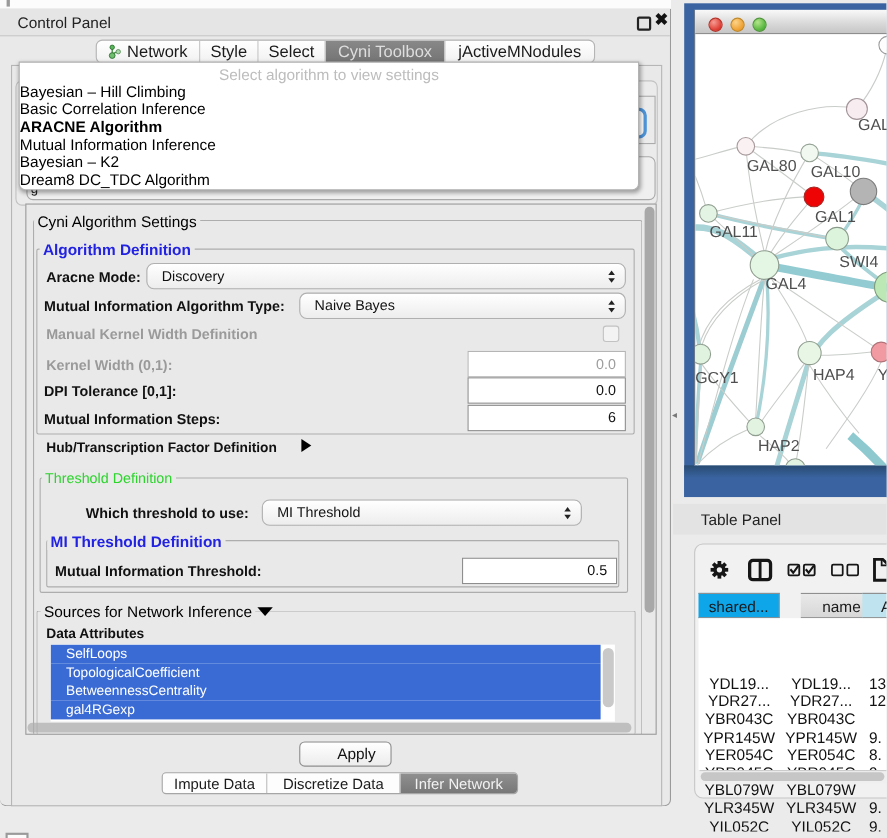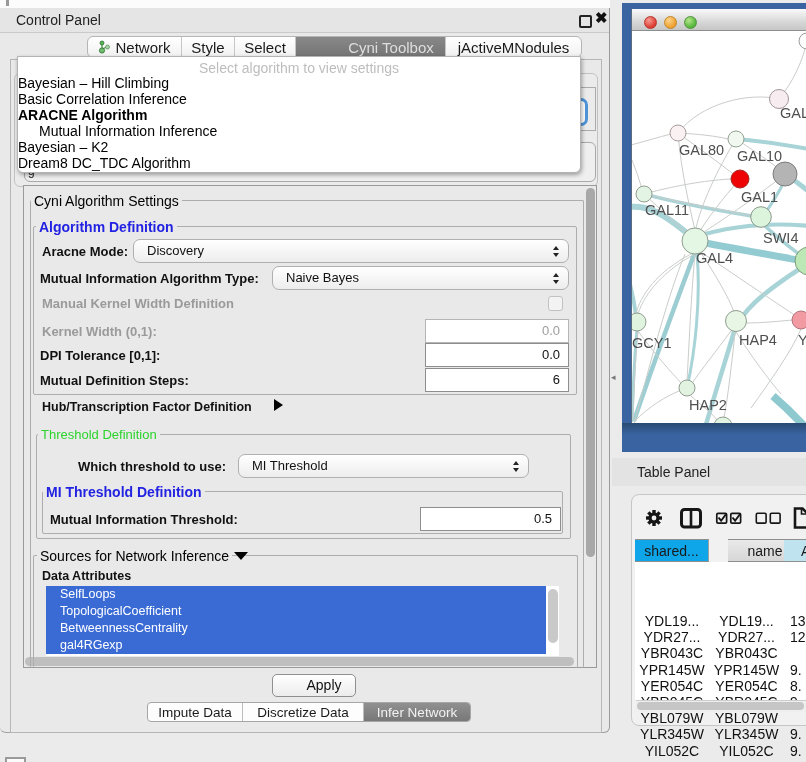--- a/index.html
+++ b/index.html
@@ -11,21 +11,21 @@
   #win{left:0;top:8px;width:609px;height:724px;background:#e9e9e9;border-right:1px solid #9a9a9a;border-bottom:1px solid #9f9f9f;border-radius:0 0 6px 6px;}
   #titlebar{left:0;top:0;width:609px;height:24px;background:#e5e5e5;border-bottom:1px solid #c9c9c9;}
   #titlebar .t{position:absolute;left:16px;top:4px;font-size:14px;color:#222;}
   .wbtn-sq{position:absolute;left:579px;top:7px;width:9px;height:9px;border:2px solid #222;border-radius:2px;}
   .wbtn-x{position:absolute;left:595px;top:1px;font-size:15px;font-weight:bold;color:#111;}
   #content{left:10px;top:51px;width:590px;height:672px;border:1px solid #b6b6b6;background:#e9e9e9;}
   
   #tabs{left:87px;top:28px;height:20px;display:flex;background:linear-gradient(#ffffff,#f1f1f1);border:1px solid #b5b5b5;border-radius:6px;overflow:hidden;font-size:15px;color:#1a1a1a;z-index:5;}
   #tabs .tab{display:flex;align-items:center;justify-content:center;border-left:1px solid #c6c6c6;white-space:nowrap;}
   #tabs .tab:first-child{border-left:none;}
-  #tabs .sel{background:linear-gradient(#888,#747474);color:#dedede;padding-left:41px;}
+  #tabs .sel{background:linear-gradient(#888,#747474);color:#dedede;}
   
   .grp{position:absolute;border:1px solid #adadad;border-radius:2px;}
   .gtitle{position:absolute;font-size:14px;background:#e9e9e9;padding:0 3px;white-space:nowrap;z-index:2;}
   .lbl{position:absolute;font-size:13px;font-weight:bold;color:#111;white-space:nowrap;}
   .lbl.dis{color:#9a9a9a;}
   .combo{position:absolute;background:linear-gradient(#ffffff,#ededed);border:1px solid #b0b0b0;border-radius:7px;font-size:13px;color:#111;}
   .combo .ct{position:absolute;left:13px;top:3px;}
   .spin{position:absolute;right:8px;top:50%;margin-top:-5px;width:7px;height:11px;}
   .spin:before{content:"";position:absolute;left:0;top:0;border-left:3.5px solid transparent;border-right:3.5px solid transparent;border-bottom:4.5px solid #222;}
   .spin:after{content:"";position:absolute;left:0;bottom:0;border-left:3.5px solid transparent;border-right:3.5px solid transparent;border-top:4.5px solid #222;}
@@ -127,21 +127,21 @@
   <div class="lbl dis" style="left:42px;top:296px;">Manual Kernel Width Definition</div>
   <div class="abs" style="left:548px;top:296px;width:13px;height:13px;border:1px solid #c2c2c2;border-radius:3px;background:#f3f3f3;"></div>
   <div class="lbl dis" style="left:42px;top:324px;">Kernel Width (0,1):</div>
   <div class="tf dis" style="left:425px;top:319px;width:142px;height:22px;">
       <span>0.0</span>
     </div>
   <div class="lbl" style="left:40px;top:348px;">DPI Tolerance [0,1]:</div>
   <div class="tf" style="left:425px;top:343px;width:142px;height:22px;">
       <span>0.0</span>
     </div>
-  <div class="lbl" style="left:40px;top:373px;">Mutual Definition Steps:</div>
+  <div class="lbl" style="left:40px;top:373px;">Mutual Information Steps:</div>
   <div class="tf" style="left:425px;top:368px;width:142px;height:22px;">
       <span>6</span>
     </div>
   <div class="lbl" style="left:42px;top:400px;font-size:12.5px;">Hub/Transcription Factor Definition</div>
   <div class="abs" style="left:274px;top:399px;width:0;height:0;border-top:6px solid transparent;border-bottom:6px solid transparent;border-left:9px solid #000;"></div>
 
   <div class="grp" style="left:36px;top:434px;width:533px;height:103px;"></div>
   <div class="gtitle" style="left:38px;top:427px;color:#2cd42c;font-size:13px;">Threshold Definition</div>
   <div class="lbl" style="left:78px;top:459px;">Which threshold to use:</div>
   <div class="combo" style="left:238px;top:454px;width:289px;height:22px;">
@@ -171,21 +171,21 @@
     <div class="tab" style="width:94px;">Impute Data</div>
     <div class="tab" style="width:120px;">Discretize Data</div>
     <div class="tab sel" style="width:106px;">Infer Network</div>
   </div>
 
   <div class="abs" id="popup">
     <div class="ph">Select algorithm to view settings</div>
     <div class="it" style="top:18px;">Bayesian – Hill Climbing</div>
     <div class="it" style="top:34px;">Basic Correlation Inference</div>
     <div class="it" style="top:50px;font-weight:bold;">ARACNE Algorithm</div>
-    <div class="it" style="top:66px;padding-left:21px;">Mutual Information Inference</div>
+    <div class="it" style="top:66px;">Mutual Information Inference</div>
     <div class="it" style="top:82px;">Bayesian – K2</div>
     <div class="it" style="top:98px;">Dream8 DC_TDC Algorithm</div>
   </div>
 
   <div class="abs" id="desk"></div>
   <div class="abs" id="deskshadow"></div>
   <div class="abs" id="netwin">
     <div class="abs" id="nettitle">
       <span class="tl" style="left:12px;background:radial-gradient(circle at 35% 30%,#f59b93,#dd3a30 70%);border:1px solid #b5352c;box-sizing:border-box;"></span>
       <span class="tl" style="left:32px;background:radial-gradient(circle at 35% 30%,#fdd388,#ee9f2e 70%);border:1px solid #c08829;box-sizing:border-box;"></span>

